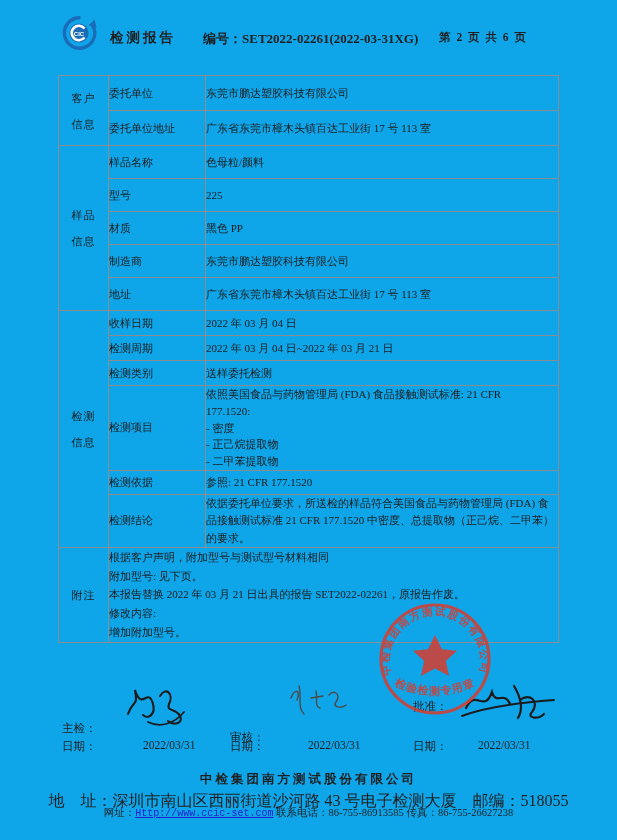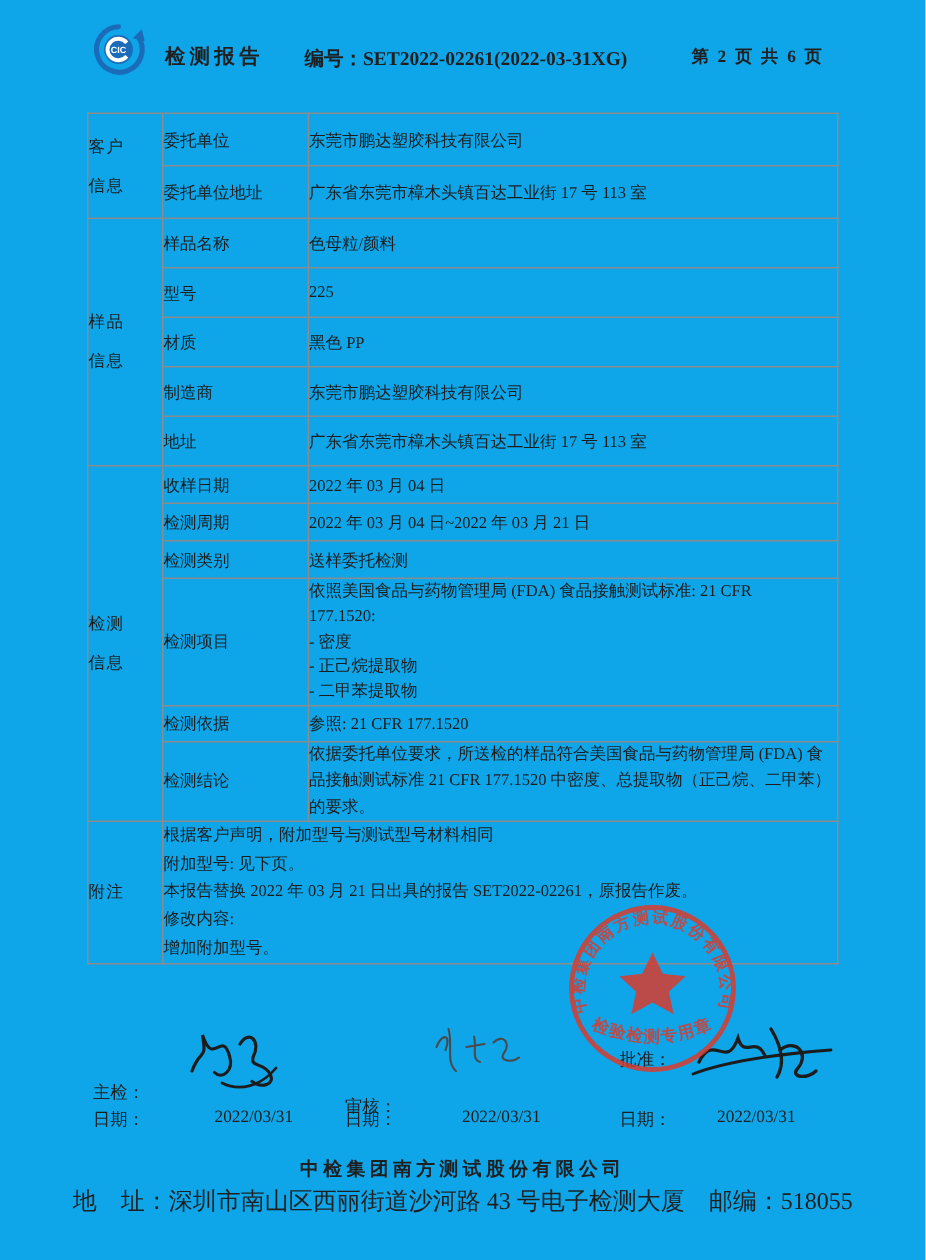--- a/index.html
+++ b/index.html
@@ -5,26 +5,26 @@
   html,body { margin:0; padding:0; background:#ffffff; }
   .page {
     position:relative; width:617px; height:840px; background:#0ea5e9;
     font-family:"Liberation Serif","DejaVu Serif",serif;
     color:#1f1f1f; overflow:hidden;
   }
   
   .hdr-logo   { position:absolute; left:61px; top:15px; width:36px; height:36px; }
   .hdr-title  { position:absolute; left:110px; top:29px; font-size:13.5px; font-weight:bold; letter-spacing:3px; }
   .hdr-no     { position:absolute; left:203px; top:30px; font-size:13px; font-weight:bold; }
-  .hdr-page   { position:absolute; left:461px; top:30px; font-size:11.5px; font-weight:bold; letter-spacing:1.5px; }
+  .hdr-page   { position:absolute; left:439px; top:30px; font-size:11.5px; font-weight:bold; letter-spacing:1.5px; }
   
   table.report { position:absolute; left:58px; top:75px; width:500px;
     border-collapse:collapse; table-layout:fixed; border:1.5px solid #6f6f6f; }
   table.report td { border:1px solid #8c8c8c; font-size:11px; color:#1c1c1c; vertical-align:middle; padding:0; }
-  td.group { text-align:left; }
+  td.group { text-align:center; }
   td.group div { line-height:26px; letter-spacing:1px; }
   td.label { padding-left:13px; }
   td.value { padding-left:15px; padding-right:10px; }
   td.value .ln { line-height:16.8px; }
   td.concl { padding-left:15px; padding-right:8px; line-height:17.3px; }
   td.note  { padding-left:14px; padding-right:8px; }
   td.note .ln { line-height:18.8px; }
   
   .sig-area { position:absolute; left:0; top:0; width:617px; height:840px; pointer-events:none; }
   .sig-label { position:absolute; font-size:11.5px; }
@@ -190,14 +190,18 @@
       <textPath href="#ringPath" startOffset="6">中检集团南方测试股份有限公司</textPath>
     </text>
     <text font-size="11" font-weight="bold" fill="#dc3a2b" text-anchor="middle" letter-spacing="1" font-family="Liberation Serif, serif">
       <textPath href="#bannerPath" startOffset="50%">检验检测专用章</textPath>
     </text>
     <path d="M 56,126 Q 78,134 100,126" fill="none" stroke="#dc3a2b" stroke-width="1.6" stroke-dasharray="1.2,3.4" stroke-linecap="round"></path>
   </svg>
 
   <div class="foot foot-company">中检集团南方测试股份有限公司</div>
   <div class="foot foot-addr">地　址：深圳市南山区西丽街道沙河路 43 号电子检测大厦　邮编：518055</div>
+  <div class="foot foot-web">
+    <span>网址：</span><a class="weblink" href="#">Http://www.ccic-set.com</a>
+    <span>联系电话：86-755-86913585 传真：86-755-26627238</span>
+  </div>
 
 </div>
 
 </body></html>

